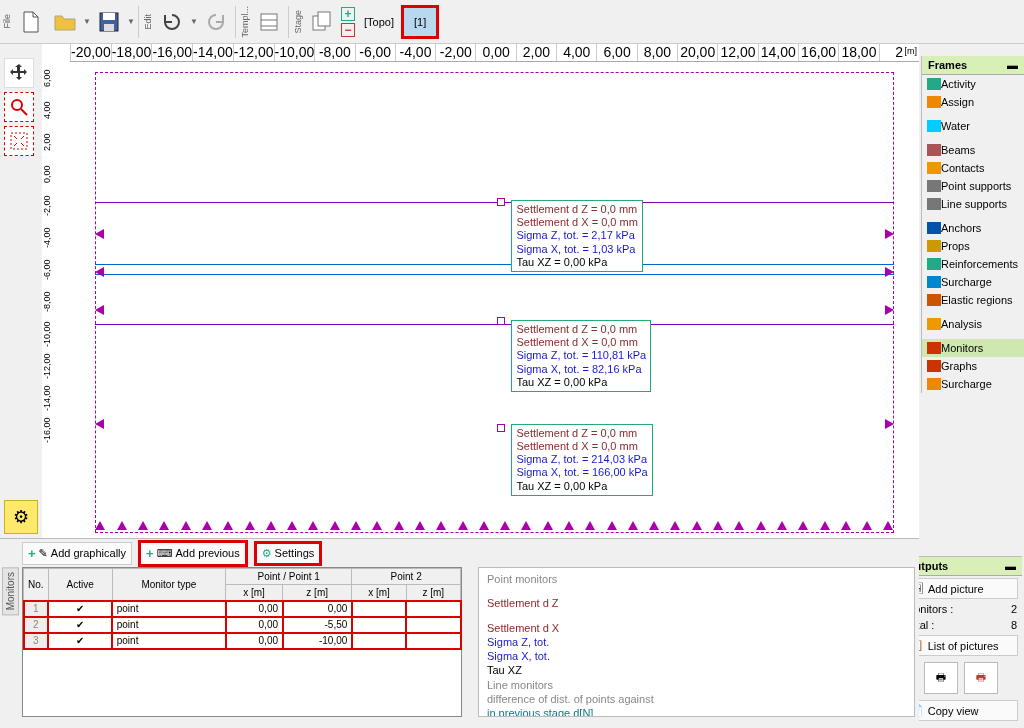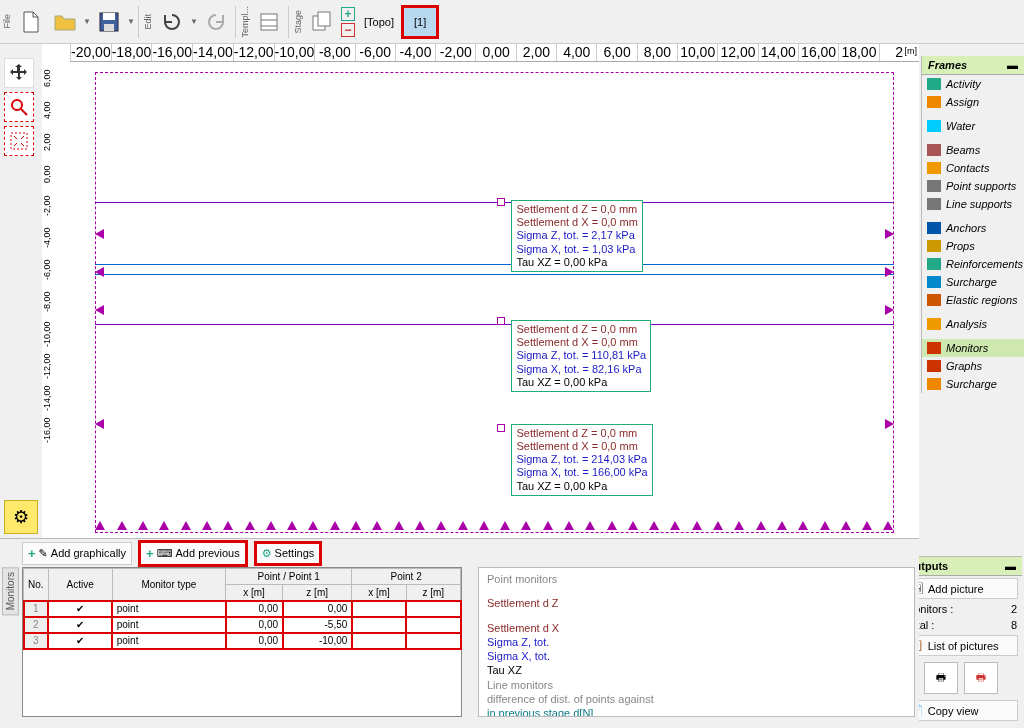--- a/index.html
+++ b/index.html
@@ -61,23 +61,23 @@
 .num-col { width: 24px; background: #eee; color: #888; }
 .info-panel { position: absolute; top: 28px; left: 478px; right: 4px; height: 150px; background: #fff; border: 1px solid #bbb; padding: 4px 8px; overflow: auto; font-size: 11px; line-height: 1.3; }
 .info-panel .hdr { color: #888; font-weight: normal; }
 .info-panel .brown { color: #8b2a2a; margin-top: 10px; }
 .info-panel .blue { color: #1a1ac8; }
 .info-panel .grey { color: #888; }
 .info-panel .teal { color: #0a7a88; }
 .vtab { position: absolute; left: 2px; top: 28px; writing-mode: vertical-rl; transform: rotate(180deg); font-size: 10px; color: #555; background: #e4e4e4; padding: 4px 2px; border: 1px solid #bbb; }
 
 
-.frames { position: absolute; top: 56px; right: 0; width: 103px; background: #f0f0f0; border-left: 1px solid #bbb; font-style: italic; }
+.frames { position: absolute; top: 56px; right: 0; width: 103px; background: #f0f0f0; border-left: 1px solid #bbb; }
 .frames .title { background: #d8f0b8; padding: 3px 6px; font-weight: bold; display: flex; justify-content: space-between; border-bottom: 1px solid #aaa; }
-.frames .item { display: flex; align-items: flex-end; gap: 5px; padding: 3px 5px; cursor: pointer; }
+.frames .item { display: flex; align-items: flex-end; padding: 3px 5px; cursor: pointer; }
 .frames .item.sel { background: #cfe8b0; }
 .frames .ic { width: 14px; height: 12px; flex-shrink: 0; }
 .frames .gap { height: 6px; }
 
 
 .outputs { position: absolute; right: 2px; bottom: 0; width: 123px; height: 172px; background: #f0f0f0; border-left: 1px solid #bbb; border-top: 1px solid #bbb; }
 .outputs .title { background: #d8f0b8; padding: 3px 6px; font-weight: bold; display: flex; justify-content: space-between; border-bottom: 1px solid #aaa; }
 .outputs .row { display: flex; justify-content: space-between; padding: 2px 5px; }
 .outputs .btn { display: flex; align-items: center; gap: 4px; padding: 3px 5px; border: 1px solid #ccc; background: #fafafa; margin: 2px 4px; }
 .outputs .prn-row { display: flex; gap: 6px; padding: 4px; justify-content: center; }
@@ -178,21 +178,21 @@
       <div class="tick">-10,00</div>
       <div class="tick">-8,00</div>
       <div class="tick">-6,00</div>
       <div class="tick">-4,00</div>
       <div class="tick">-2,00</div>
       <div class="tick">0,00</div>
       <div class="tick">2,00</div>
       <div class="tick">4,00</div>
       <div class="tick">6,00</div>
       <div class="tick">8,00</div>
-      <div class="tick">10,00</div>
+      <div class="tick">20,00</div>
       <div class="tick">12,00</div>
       <div class="tick">14,00</div>
       <div class="tick">16,00</div>
       <div class="tick">18,00</div>
       <div class="tick">2</div>
     </div>
   <span class="ruler-units">[m]</span>
   <div class="ruler-v">
       <div class="tick">6,00</div>
       <div class="tick">4,00</div>

